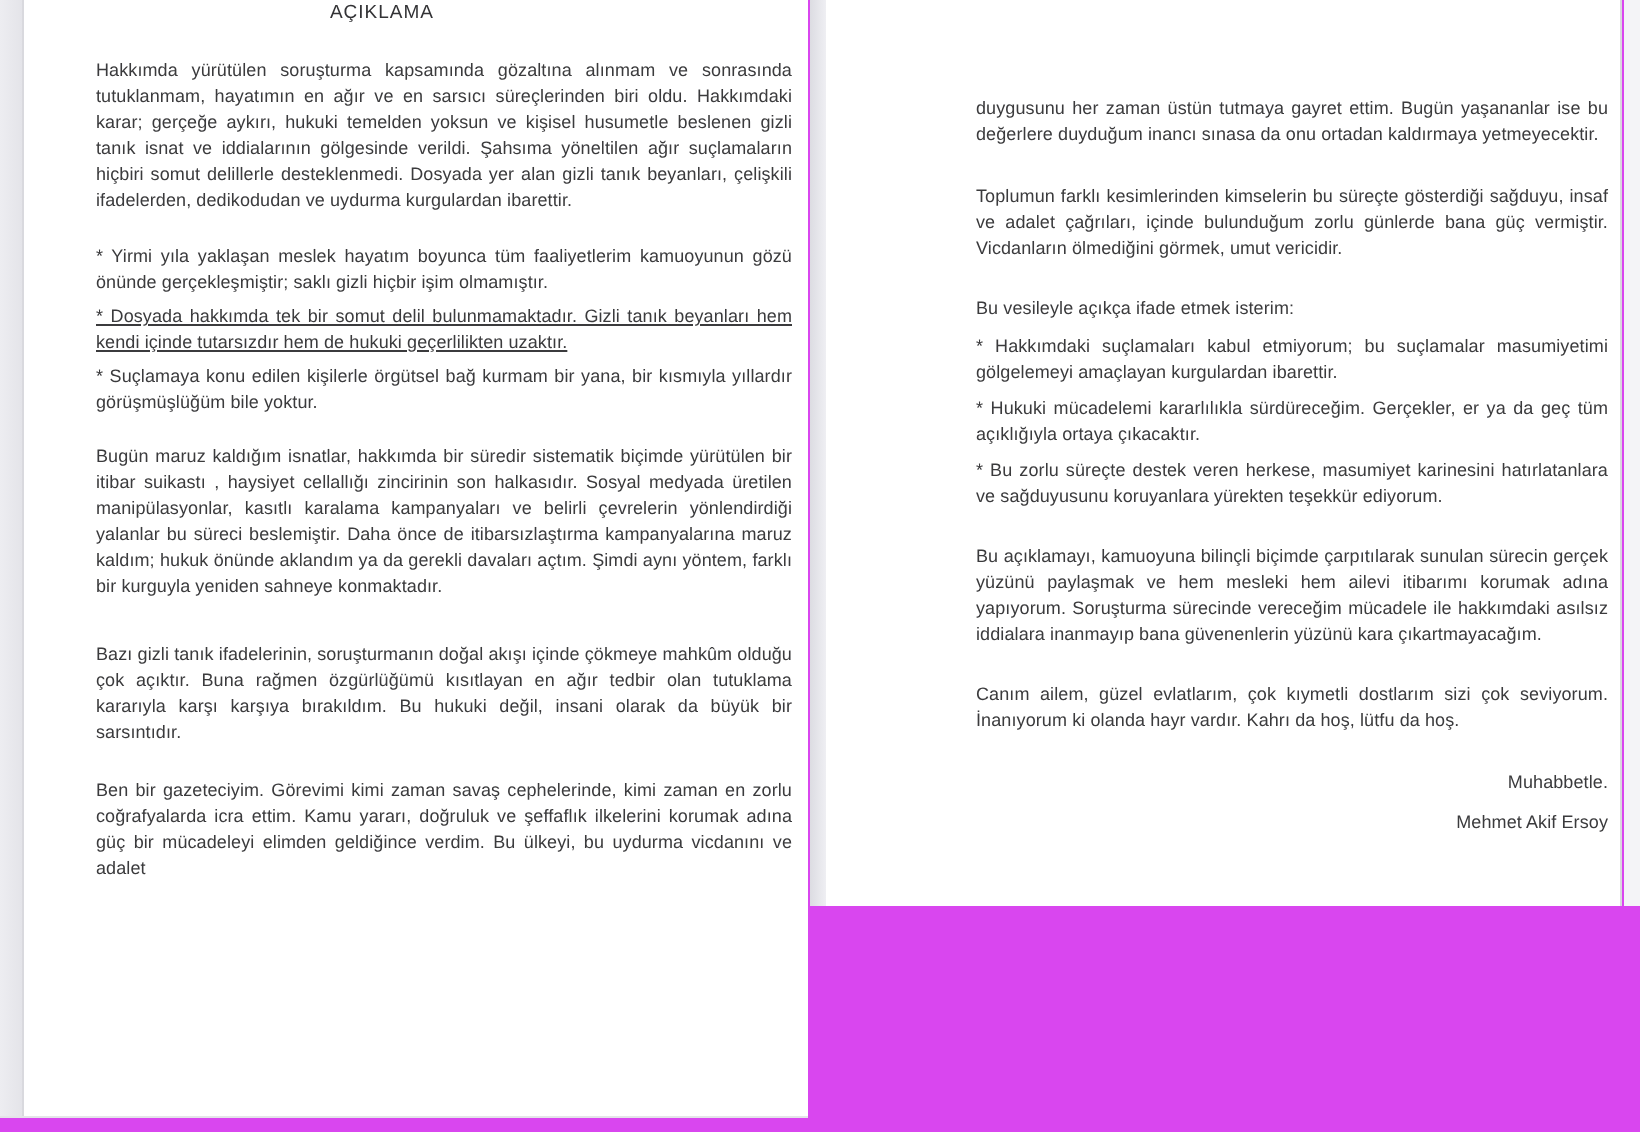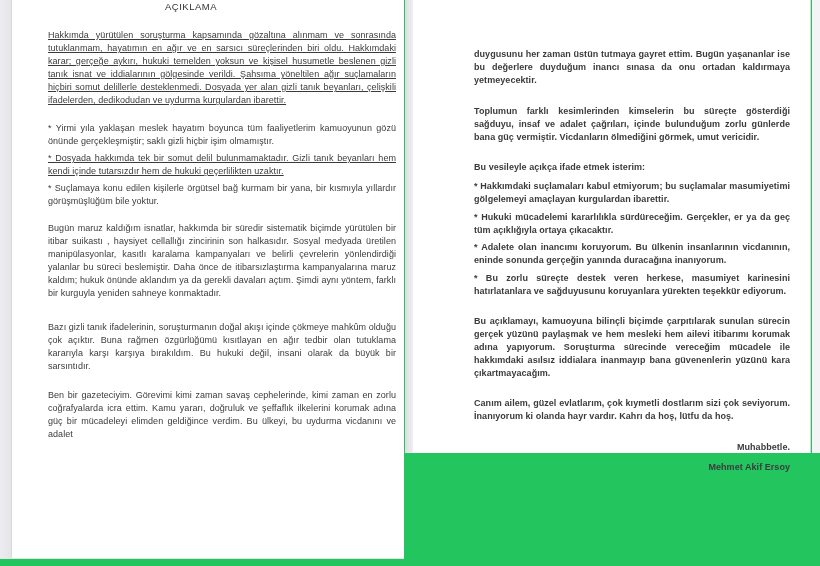--- a/index.html
+++ b/index.html
@@ -3,21 +3,21 @@
 <meta charset="utf-8">
 <style>
   html, body { margin: 0; padding: 0; }
   body {
     width: 820px; height: 566px;
     font-family: "Liberation Sans", sans-serif;
     background: #fdfdfd;
   }
   .canvas {
     position: relative; width: 820px; height: 566px;
-    background: #22c55e; overflow: hidden;
+    background: #d946ef; overflow: hidden;
   }
   
   .sheet-left {
     position: absolute; left: 0; top: 0;
     width: 404px; height: 558px;
     background: #ffffff;
     border-bottom: 1px solid #e4e4e8;
   }
   .gutter-left {
     position: absolute; left: 0; top: 0;
@@ -45,31 +45,31 @@
   
   .text-col {
     position: absolute; top: 0;
     color: #3b3b3d;
     font-size: 9px; line-height: 13px;
     text-align: justify;
     letter-spacing: 0.05px;
   }
   .text-col p { margin: 0; }
   .text-left  { left: 48px;  width: 348px; }
-  .text-right { left: 474px; width: 316px; font-weight: bold; }
+  .text-right { left: 488px; width: 316px; }
 
   .doc-title {
     margin-top: 38px;
     text-align: center;
     position: relative; left: -31px;
     font-size: 9.5px; letter-spacing: 0.5px;
     color: #333336;
   }
   
-  .p-l1 { margin-top: 16px !important; text-decoration: underline; }
+  .p-l1 { margin-top: 16px !important; }
   .p-l2 { margin-top: 19px !important; }
   .p-l3 { margin-top: 15px !important; }
   .p-l4 { margin-top: 4px  !important; text-decoration: underline; }
   .p-l5 { margin-top: 4px  !important; }
   .p-l6 { margin-top: 14px !important; }
   .p-l7 { margin-top: 21px !important; }
   .p-l8 { margin-top: 16px !important; }
   
   .p-r1 { margin-top: 48px !important; }
   .p-r2 { margin-top: 18px !important; }
@@ -108,21 +108,20 @@
     <p class="p-l7">Bazı gizli tanık ifadelerinin, soruşturmanın doğal akışı içinde çökmeye mahkûm olduğu çok açıktır. Buna rağmen özgürlüğümü kısıtlayan en ağır tedbir olan tutuklama kararıyla karşı karşıya bırakıldım. Bu hukuki değil, insani olarak da büyük bir sarsıntıdır.</p>
     <p class="p-l8">Ben bir gazeteciyim. Görevimi kimi zaman savaş cephelerinde, kimi zaman en zorlu coğrafyalarda icra ettim. Kamu yararı, doğruluk ve şeffaflık ilkelerini korumak adına güç bir mücadeleyi elimden geldiğince verdim. Bu ülkeyi, bu uydurma vicdanını ve adalet</p>
   </div>
 
   <div class="text-col text-right">
     <p class="p-r1">duygusunu her zaman üstün tutmaya gayret ettim. Bugün yaşananlar ise bu değerlere duyduğum inancı sınasa da onu ortadan kaldırmaya yetmeyecektir.</p>
     <p class="p-r2">Toplumun farklı kesimlerinden kimselerin bu süreçte gösterdiği sağduyu, insaf ve adalet çağrıları, içinde bulunduğum zorlu günlerde bana güç vermiştir. Vicdanların ölmediğini görmek, umut vericidir.</p>
     <p class="p-r3">Bu vesileyle açıkça ifade etmek isterim:</p>
     <p class="p-r4">* Hakkımdaki suçlamaları kabul etmiyorum; bu suçlamalar masumiyetimi gölgelemeyi amaçlayan kurgulardan ibarettir.</p>
     <p class="p-r5">* Hukuki mücadelemi kararlılıkla sürdüreceğim. Gerçekler, er ya da geç tüm açıklığıyla ortaya çıkacaktır.</p>
-    <p class="p-r6">* Adalete olan inancımı koruyorum. Bu ülkenin insanlarının vicdanının, eninde sonunda gerçeğin yanında duracağına inanıyorum.</p>
     <p class="p-r7">* Bu zorlu süreçte destek veren herkese, masumiyet karinesini hatırlatanlara ve sağduyusunu koruyanlara yürekten teşekkür ediyorum.</p>
     <p class="p-r8">Bu açıklamayı, kamuoyuna bilinçli biçimde çarpıtılarak sunulan sürecin gerçek yüzünü paylaşmak ve hem mesleki hem ailevi itibarımı korumak adına yapıyorum. Soruşturma sürecinde vereceğim mücadele ile hakkımdaki asılsız iddialara inanmayıp bana güvenenlerin yüzünü kara çıkartmayacağım.</p>
     <p class="p-r9">Canım ailem, güzel evlatlarım, çok kıymetli dostlarım sizi çok seviyorum. İnanıyorum ki olanda hayr vardır.  Kahrı da hoş, lütfu da hoş.</p>
     <p class="p-r10">Muhabbetle.</p>
     <p class="p-r11">Mehmet Akif Ersoy</p>
   </div>
 
 </div>
 
 </body></html>

